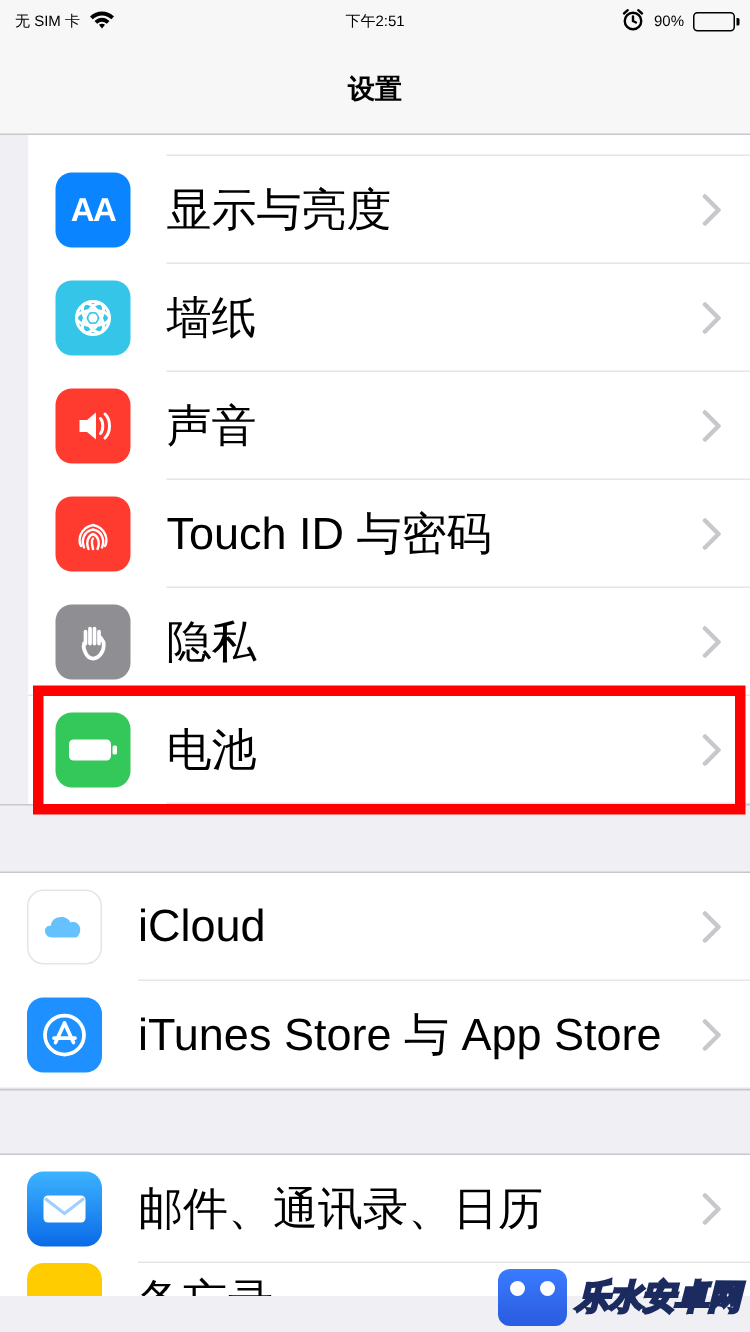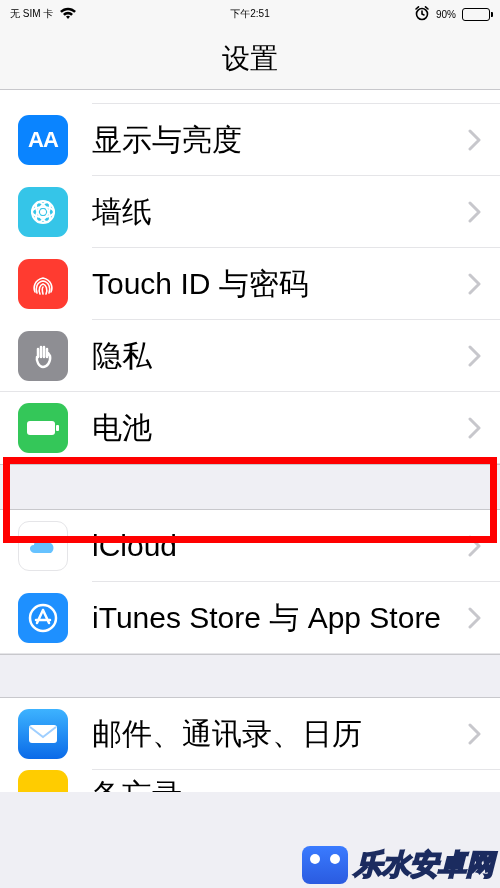--- a/index.html
+++ b/index.html
@@ -34,21 +34,21 @@
     width: 2px; height: 5px; background: #000; border-radius: 0 1px 1px 0;
   }
   .battery-fill { background: #000; width: 90%; height: 100%; border-radius: 1px; }
 
   .nav-bar {
     height: 62px;
     background: #f7f7f7;
     border-bottom: 1px solid #c8c8cc;
     display: flex; align-items: center; justify-content: center;
   }
-  .nav-title { font-size: 28px; font-weight: 400; }
+  .nav-title { font-size: 18px; font-weight: 700; }
 
   .list { background: #fff; }
   .partial-row {
     height: 14px;
     border-bottom: 1px solid #e5e5e8;
     background: #fff;
     margin-left: 92px;
   }
   .partial-row-full { height: 14px; background: #fff; }
   .row {
@@ -92,21 +92,21 @@
     z-index: 5;
   }
 
   .watermark {
     position: absolute;
     bottom: 4px; right: 6px;
     display: flex; align-items: center; gap: 6px;
     z-index: 10;
   }
   .watermark-txt {
-    font-size: 28px; font-weight: 700; font-style: italic;
+    font-size: 22px; font-weight: 700; font-style: italic;
     color: #fff;
     -webkit-text-stroke: 2px #1b2b5f;
     text-stroke: 2px #1b2b5f;
   }
   .watermark-logo {
     width: 46px; height: 38px;
     background: linear-gradient(#3a7bff,#2a5be0);
     border-radius: 8px;
     position: relative;
   }
@@ -139,21 +139,21 @@
     </span>
     <span>90%</span>
     <span class="battery"><span class="battery-fill"></span></span>
   </div>
 </div>
 
 <div class="nav-bar">
   <div class="nav-title">设置</div>
 </div>
 
-<div class="list" style="position:relative;">
+<div class="list" style="position:relative;margin-left:19px;">
   <div class="partial-row-full">
     <div class="partial-row"></div>
   </div>
 
   <div class="row">
     <div class="icon" style="background:#0a84ff;">
       <span style="color:#fff;font-size:22px;font-weight:600;letter-spacing:-1px;">AA</span>
     </div>
     <div class="label">显示与亮度</div>
     <div class="chevron">
@@ -178,20 +178,35 @@
     </div>
     <div class="label">墙纸</div>
     <div class="chevron">
         <svg viewBox="0 0 14 22">
           <path d="M2 2 L11 11 L2 20" stroke="#c7c7cc" stroke-width="3" fill="none" stroke-linecap="round" stroke-linejoin="round"></path>
         </svg>
       </div>
     <div class="sep"></div>
   </div>
 
+  <div class="row">
+    <div class="icon" style="background:#ff3b30;">
+      <svg width="34" height="34" viewBox="0 0 34 34">
+          <path d="M8 13 H13 L19 8 V26 L13 21 H8 Z" fill="#fff"></path>
+          <path d="M22 12 C24 14 24 20 22 22 M25 9 C29 13 29 21 25 25" stroke="#fff" stroke-width="2" fill="none" stroke-linecap="round"></path>
+        </svg>
+    </div>
+    <div class="label">声音</div>
+    <div class="chevron">
+        <svg viewBox="0 0 14 22">
+          <path d="M2 2 L11 11 L2 20" stroke="#c7c7cc" stroke-width="3" fill="none" stroke-linecap="round" stroke-linejoin="round"></path>
+        </svg>
+      </div>
+    <div class="sep"></div>
+  </div>
 
   <div class="row">
     <div class="icon" style="background:#ff3b30;">
       <svg width="36" height="36" viewBox="0 0 36 36">
           <g fill="none" stroke="#fff" stroke-width="1.6" stroke-linecap="round">
             <path d="M10 26 C8 22 9 14 18 12 C27 14 28 22 26 26"></path>
             <path d="M12 27 C10 22 12 16 18 15 C24 16 26 22 24 27"></path>
             <path d="M15 28 C13 23 15 19 18 18 C21 19 23 23 21 28"></path>
             <path d="M18 28 C17 24 17 22 18 21"></path>
           </g>

